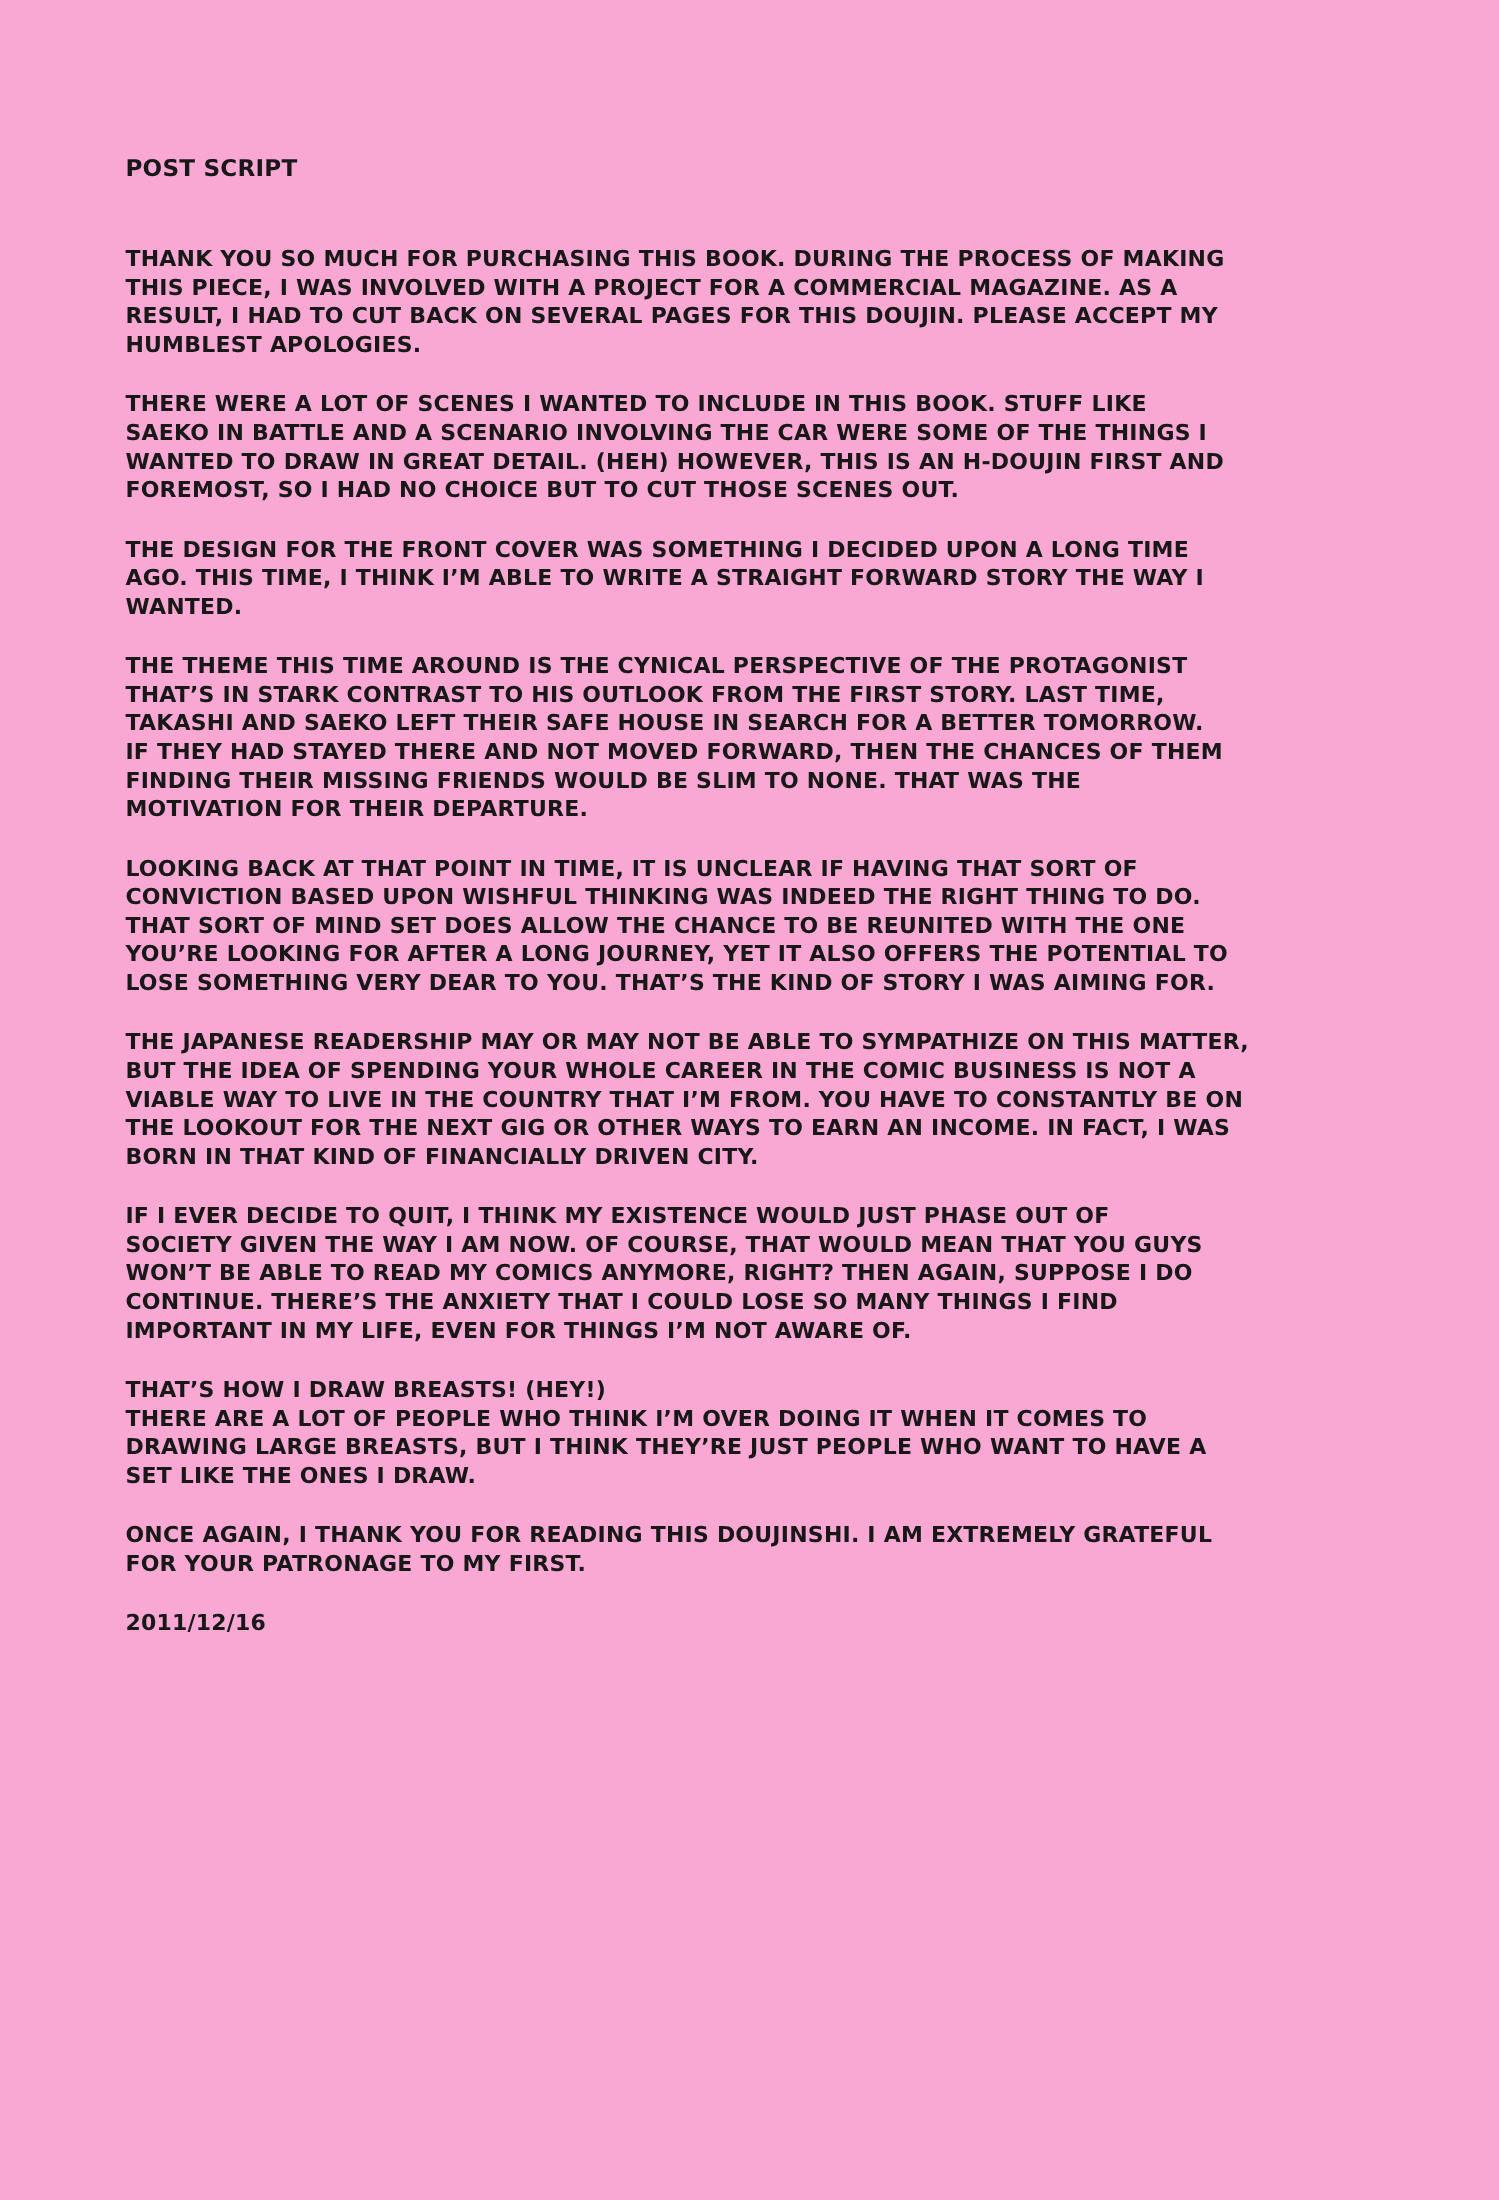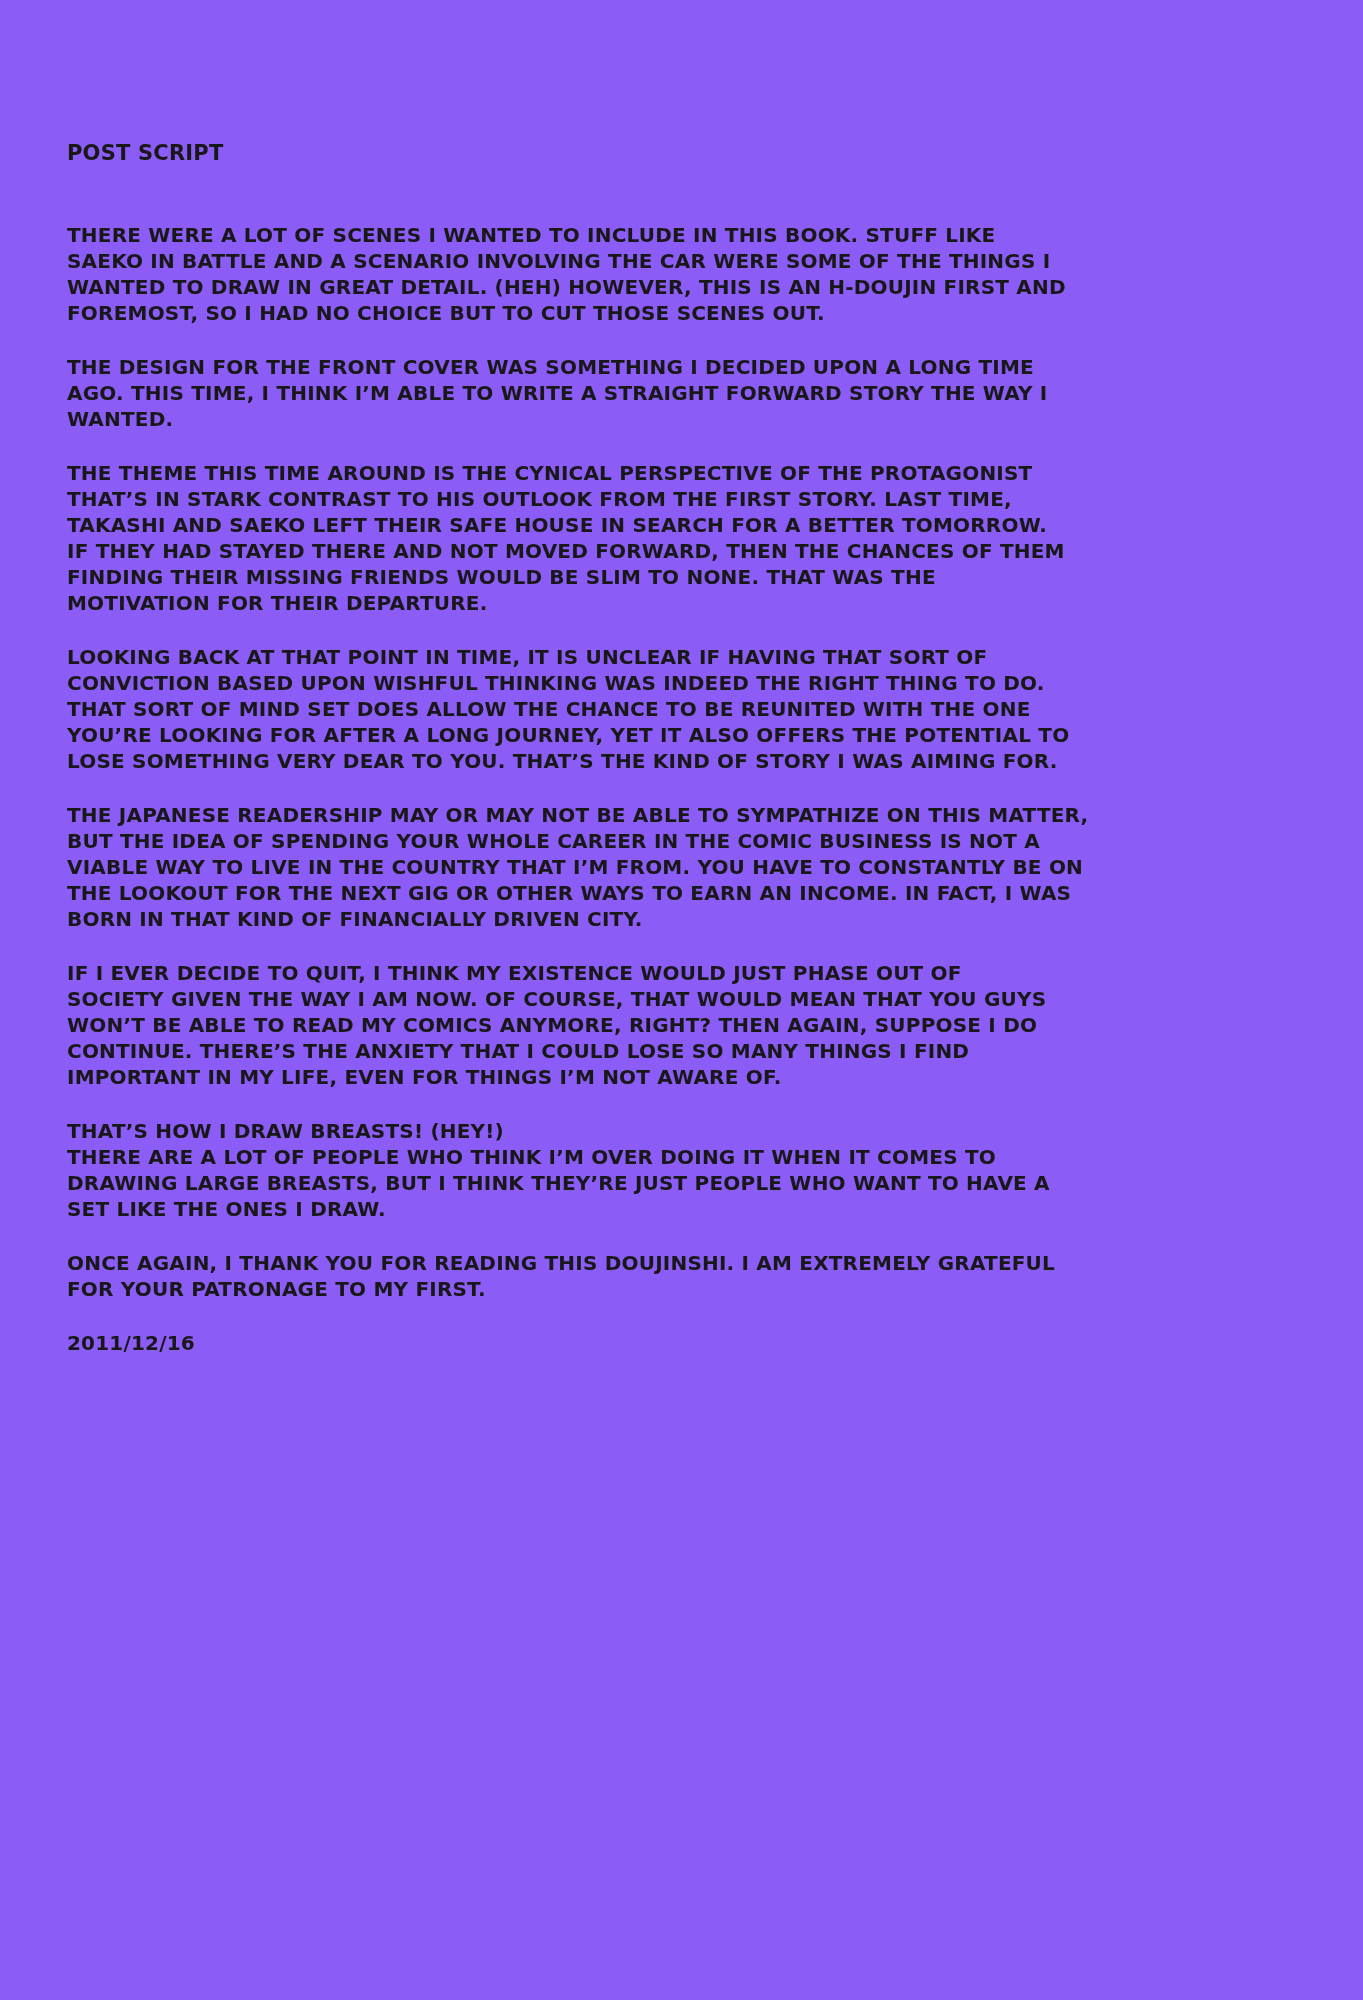--- a/index.html
+++ b/index.html
@@ -5,24 +5,24 @@
   html, body {
     margin: 0;
     padding: 0;
     background: #e8e8e8;
   }
   .scan-page {
     position: relative;
     width: 1363px;
     height: 2000px;
     margin: 0 auto;
-    background: #8b5cf6;
+    background: #f9a8d4;
     overflow: hidden;
     box-sizing: border-box;
-    padding: 140px 110px 0 67px;
+    padding: 140px 110px 0 114px;
   }
   .lettering {
     font-family: "DejaVu Sans", "Liberation Sans", sans-serif;
     font-weight: bold;
     color: #181818;
     font-size: 20px;
     line-height: 26px;
     letter-spacing: 0.2px;
   }
   .page-title {
@@ -41,20 +41,24 @@
   }
 </style>
 </head>
 <body>
 
 <div class="scan-page lettering">
 
   <div class="page-title">POST SCRIPT</div>
 
   <div class="body-text">
+    <p>THANK YOU SO MUCH FOR PURCHASING THIS BOOK. DURING THE PROCESS OF MAKING
+THIS PIECE, I WAS INVOLVED WITH A PROJECT FOR A COMMERCIAL MAGAZINE. AS A
+RESULT, I HAD TO CUT BACK ON SEVERAL PAGES FOR THIS DOUJIN. PLEASE ACCEPT MY
+HUMBLEST APOLOGIES.</p>
     <p>THERE WERE A LOT OF SCENES I WANTED TO INCLUDE IN THIS BOOK. STUFF LIKE
 SAEKO IN BATTLE AND A SCENARIO INVOLVING THE CAR WERE SOME OF THE THINGS I
 WANTED TO DRAW IN GREAT DETAIL. (HEH) HOWEVER, THIS IS AN H-DOUJIN FIRST AND
 FOREMOST, SO I HAD NO CHOICE BUT TO CUT THOSE SCENES OUT.</p>
     <p>THE DESIGN FOR THE FRONT COVER WAS SOMETHING I DECIDED UPON A LONG TIME
 AGO. THIS TIME, I THINK I’M ABLE TO WRITE A STRAIGHT FORWARD STORY THE WAY I
 WANTED.</p>
     <p>THE THEME THIS TIME AROUND IS THE CYNICAL PERSPECTIVE OF THE PROTAGONIST
 THAT’S IN STARK CONTRAST TO HIS OUTLOOK FROM THE FIRST STORY. LAST TIME,
 TAKASHI AND SAEKO LEFT THEIR SAFE HOUSE IN SEARCH FOR A BETTER TOMORROW.

